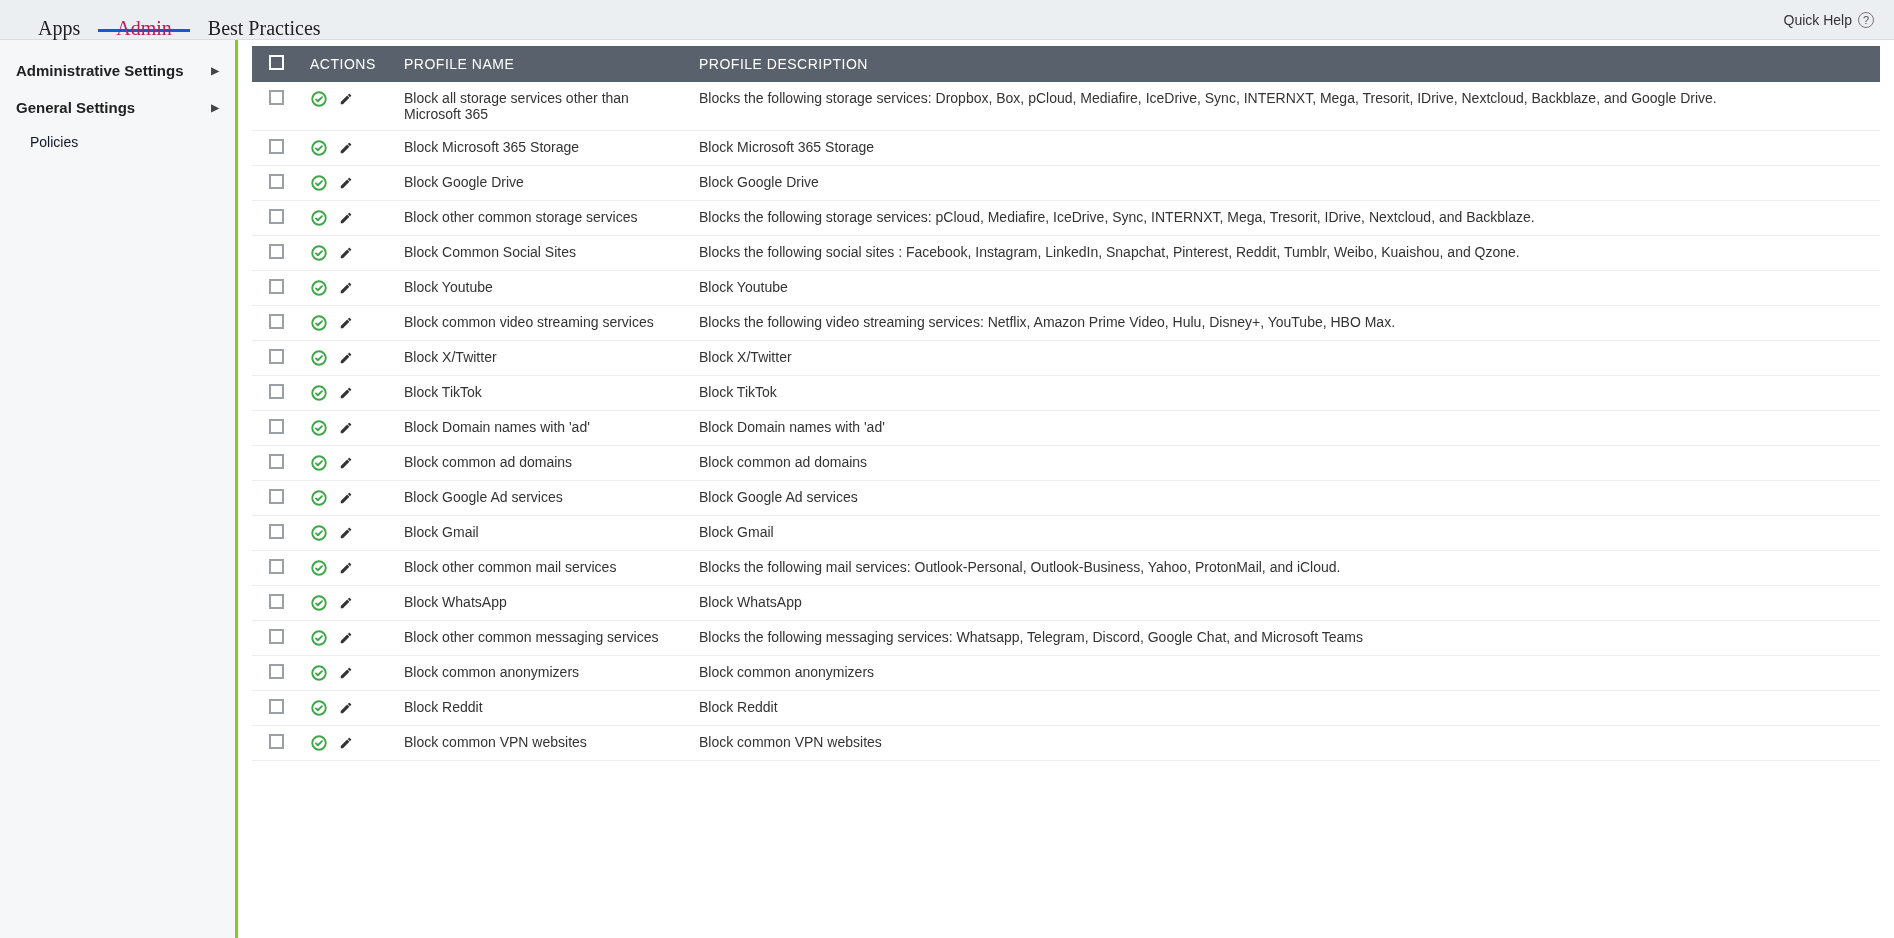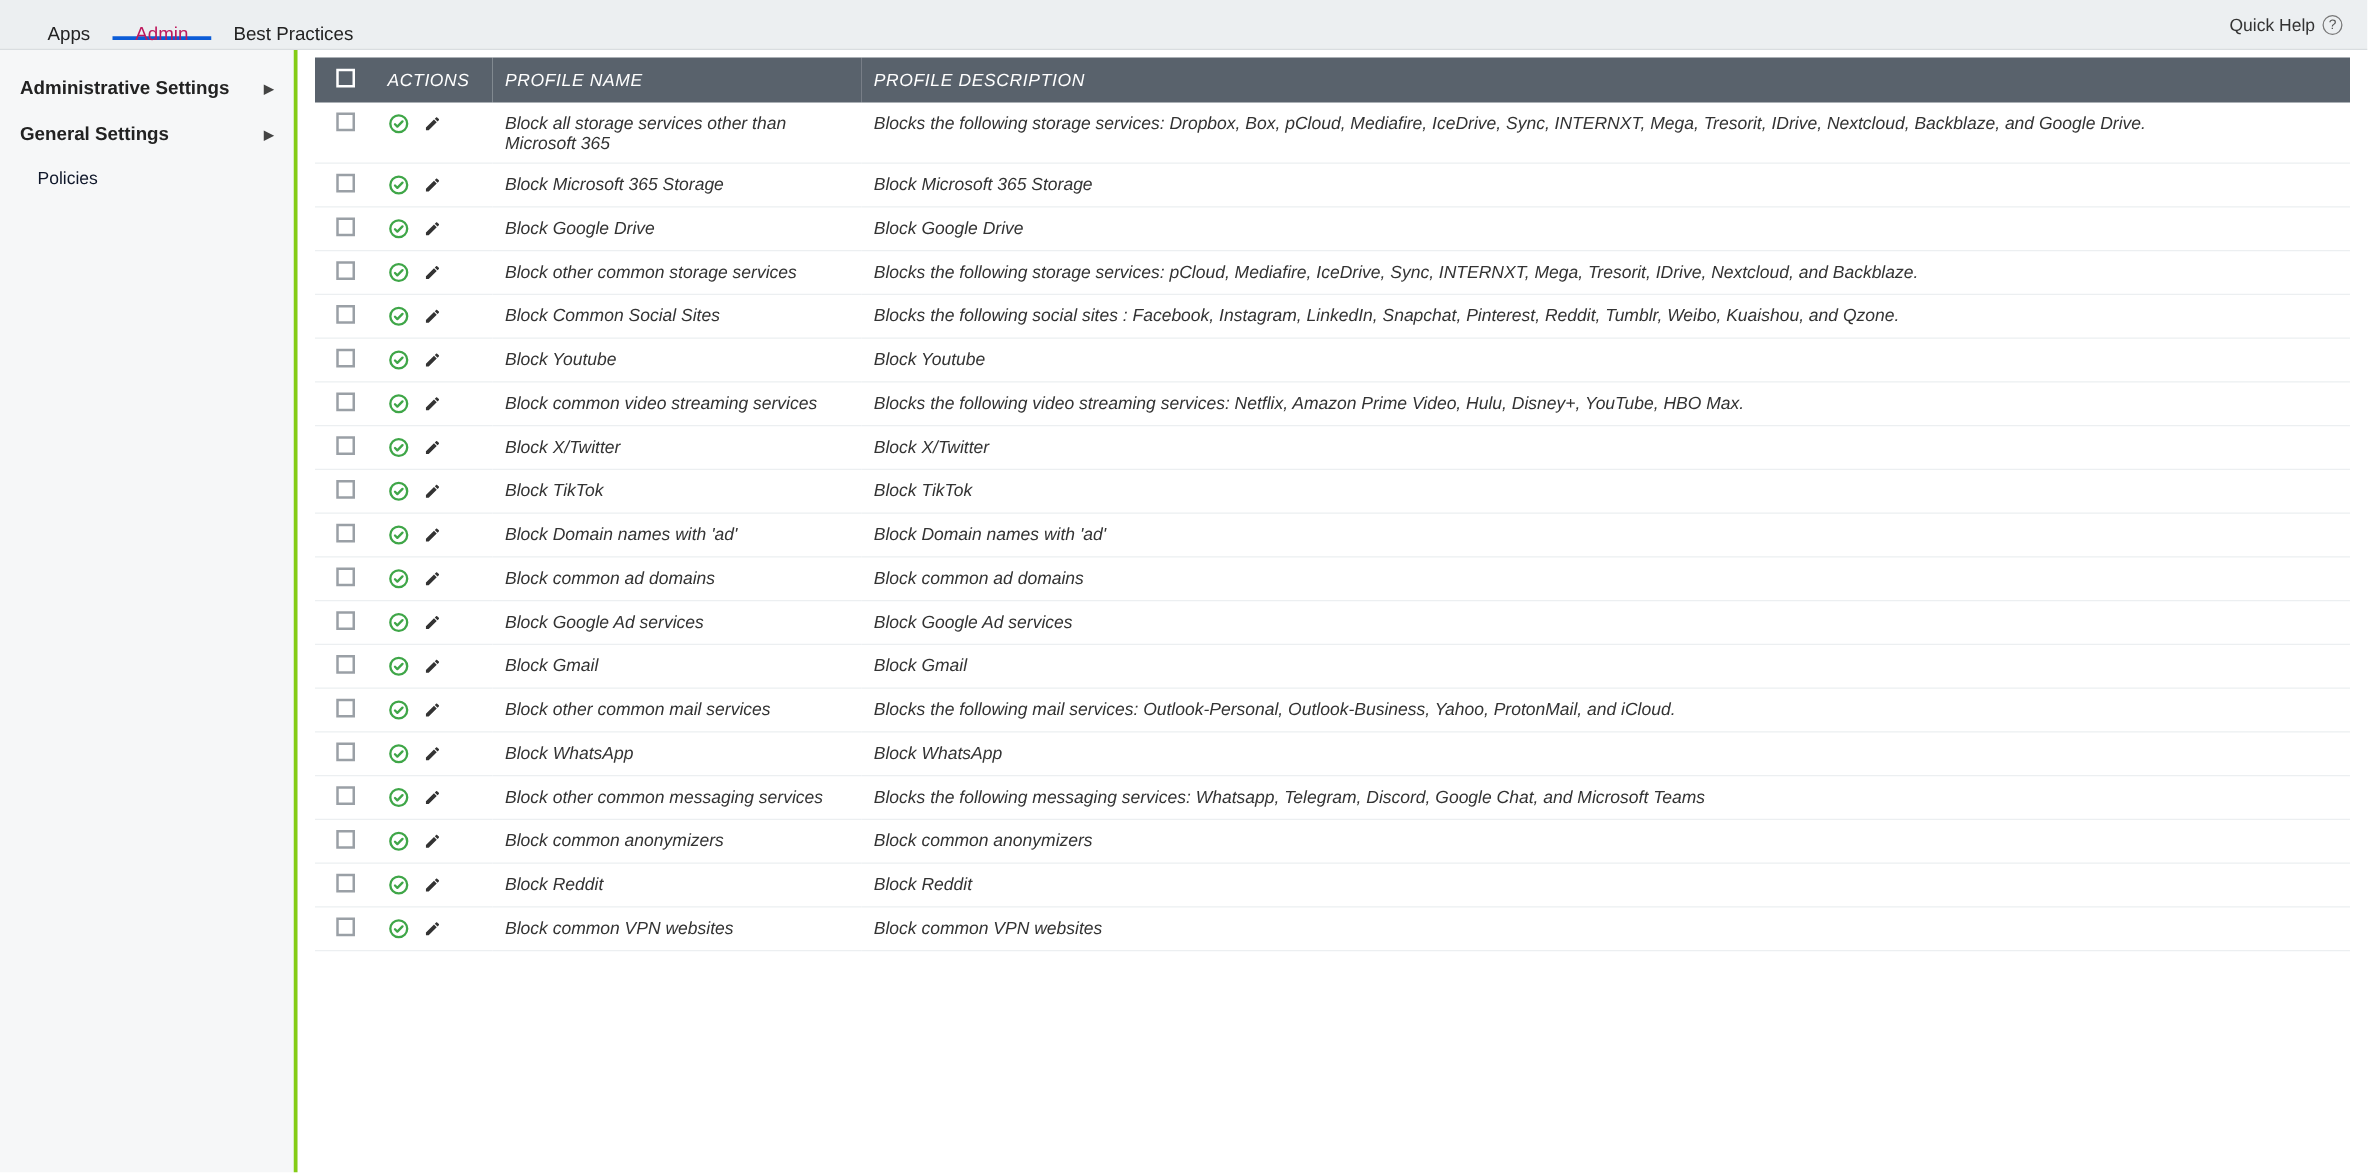--- a/index.html
+++ b/index.html
@@ -17,22 +17,23 @@
       height: 40px;
       padding: 0 20px;
       border-bottom: 1px solid #d9dde0;
     }
     .topbar-tabs { display: flex; gap: 0; }
     .topbar-tab {
       padding: 0 18px;
       height: 24px;
       line-height: 40px;
       cursor: pointer;
-      font-size: 15px;
+      font-size: 20px;
       color: #222;
+      font-family: Liberation Serif, serif;
     }
     .topbar-tab.active {
       color: #be185d;
       border-bottom: 3px solid #0b5cd8;
       font-weight: 500;
     }
     .quick-help {
       display: flex;
       align-items: center;
       gap: 6px;
@@ -73,21 +74,21 @@
     .side-sub {
       padding: 8px 16px 8px 30px;
       font-size: 14px;
       color: #0f172a;
       cursor: pointer;
     }
     .caret {
       font-size: 10px;
       color: #444;
     }
-    .main { flex: 1; font-style: italic; }
+    .main { flex: 1; }
     .table-wrap { padding: 6px 14px 0 14px; }
     table { width: 100%; border-collapse: collapse; }
     thead th {
       background: #59626c;
       color: #fff;
       text-align: left;
       font-weight: 500;
       font-size: 14px;
       letter-spacing: 0.5px;
       padding: 9px 10px;

